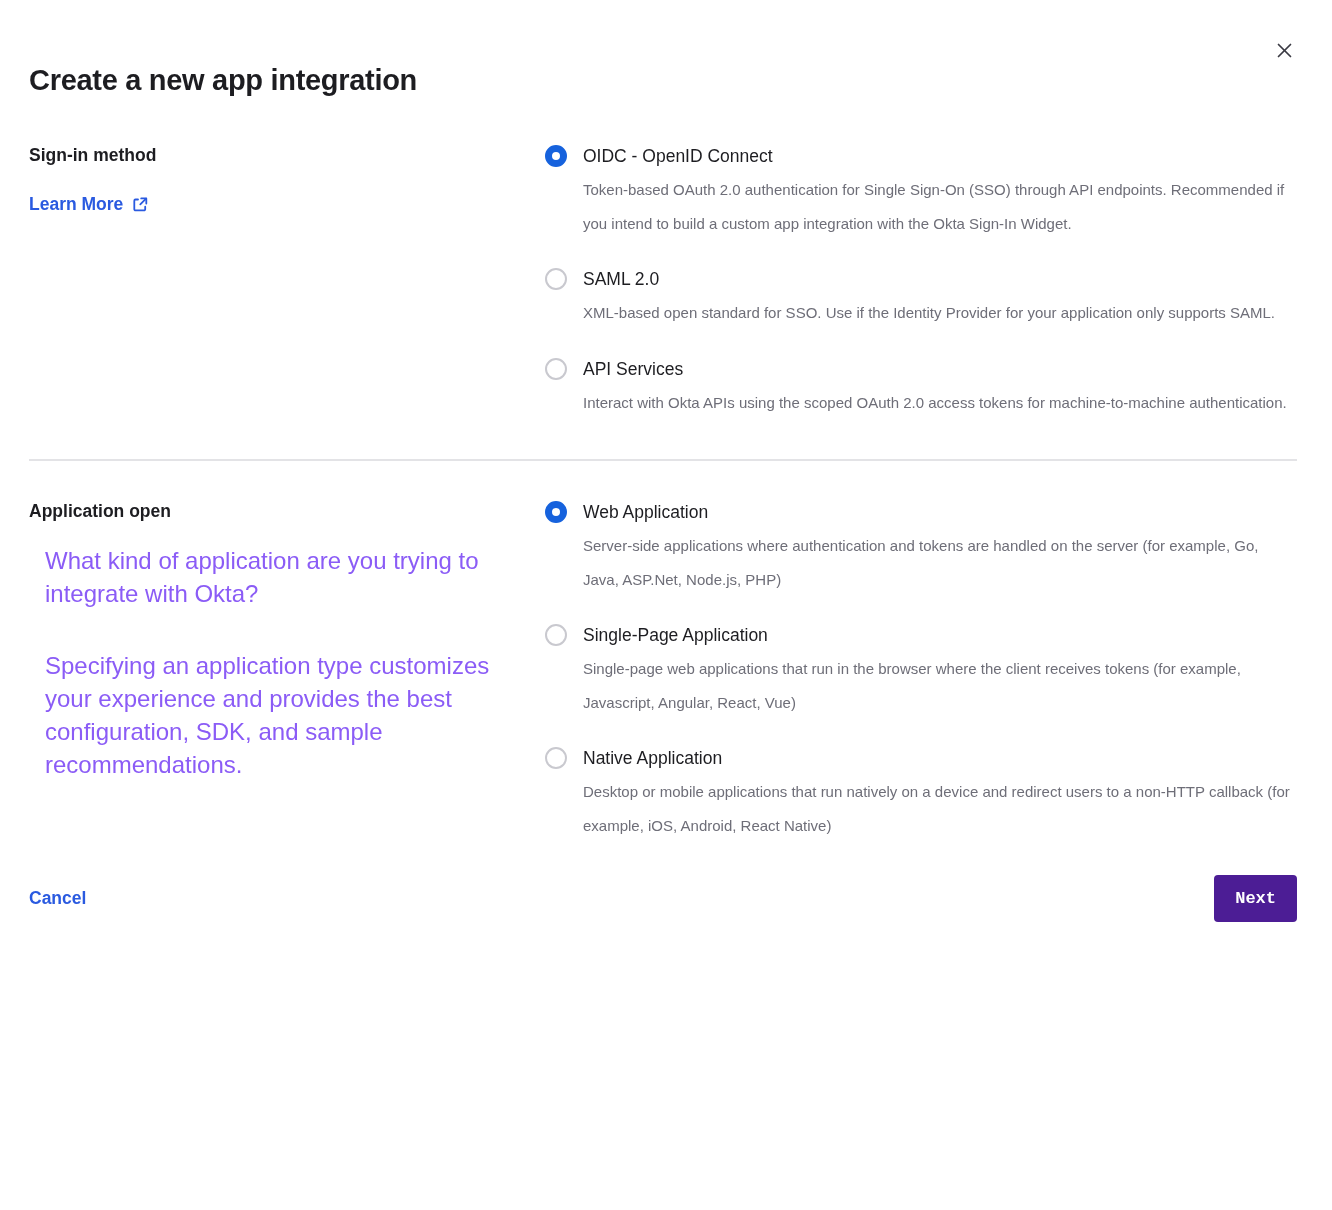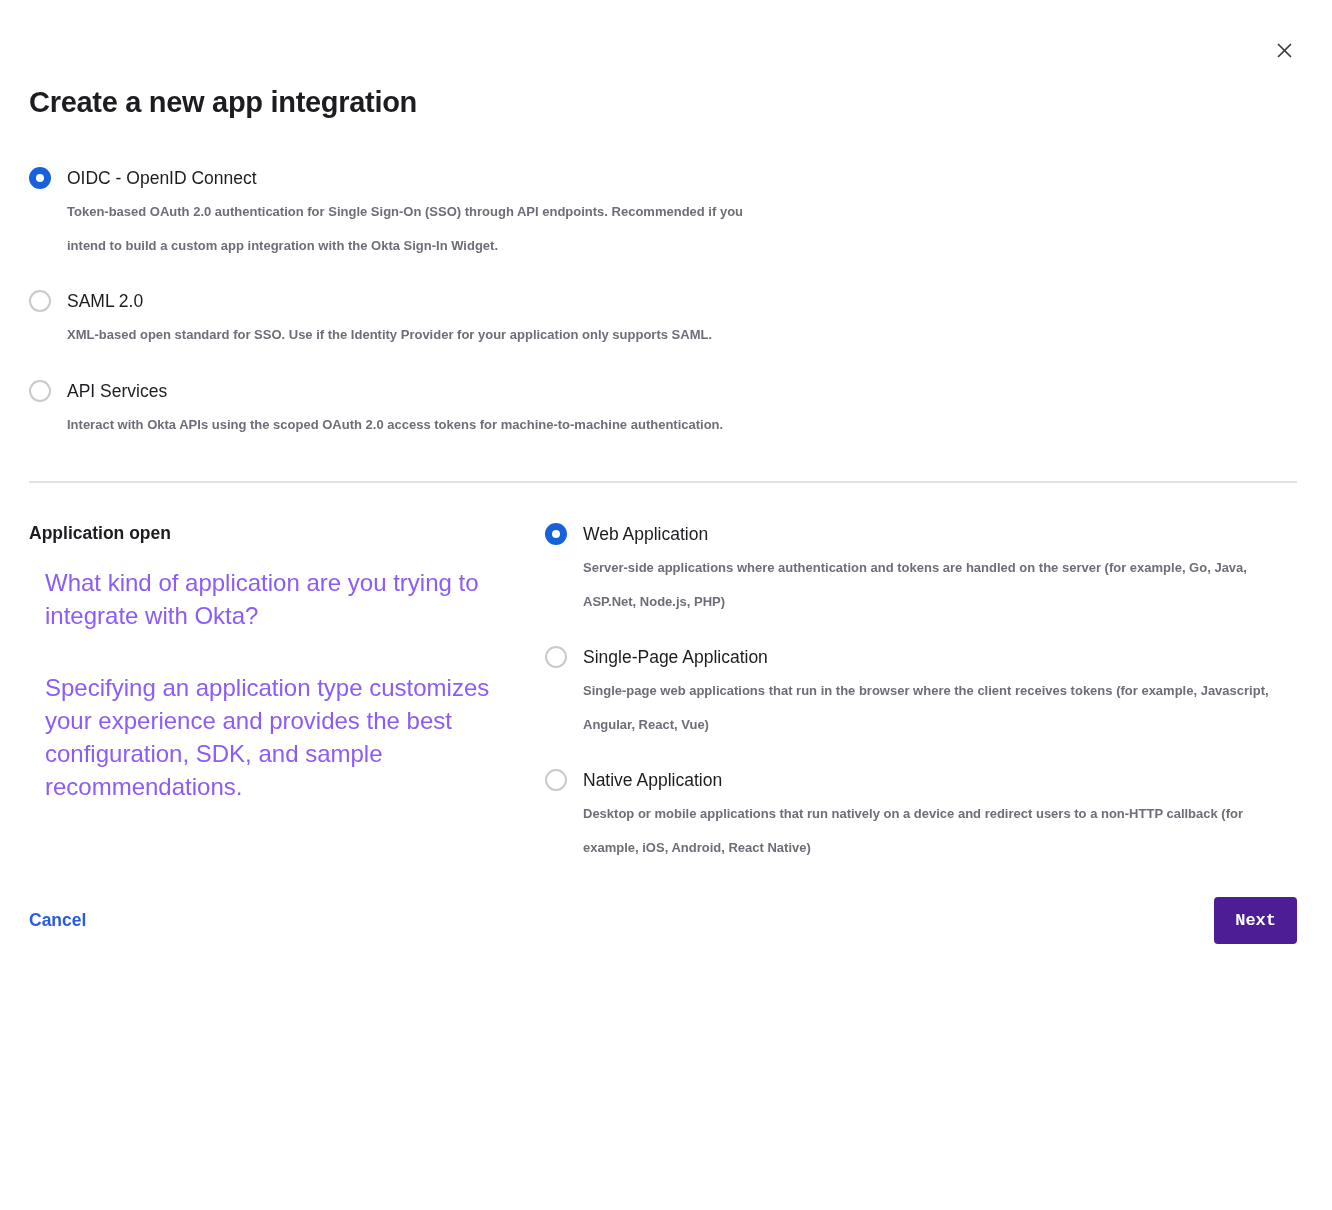--- a/index.html
+++ b/index.html
@@ -26,21 +26,21 @@
     right: 36px;
     width: 24px;
     height: 24px;
     display: flex;
     align-items: center;
     justify-content: center;
     cursor: pointer;
   }
   .dialog-title {
     margin: 0;
-    padding-top: 84px;
+    padding-top: 62px;
     font-size: 29px;
     line-height: 36px;
     font-weight: 700;
     letter-spacing: -0.3px;
     color: #1d1d21;
   }
   .section {
     display: flex;
     align-items: flex-start;
     margin-top: 46px;
@@ -103,24 +103,23 @@
   }
   .option-label {
     font-size: 17.5px;
     line-height: 24px;
     color: #1d1d21;
     cursor: pointer;
   }
   .option-desc {
     margin-top: 5px;
     max-width: 716px;
-    font-size: 13px;
+    font-size: 15px;
     line-height: 33.5px;
     color: #6e6e78;
-    font-weight: bold;
   }
   .divider {
     border: none;
     border-top: 2px solid #e3e3e6;
     margin: 40px 0 0 0;
   }
   .app-section { margin-top: 39px; }
   .footer {
     display: flex;
     justify-content: space-between;
@@ -156,20 +155,31 @@
   <div class="close-btn">
     <svg width="15" height="15" viewBox="0 0 15 15">
       <line x1="1.5" y1="1.5" x2="13.5" y2="13.5" stroke="#3a3a43" stroke-width="1.7" stroke-linecap="round"></line>
       <line x1="13.5" y1="1.5" x2="1.5" y2="13.5" stroke="#3a3a43" stroke-width="1.7" stroke-linecap="round"></line>
     </svg>
   </div>
 
   <h1 class="dialog-title">Create a new app integration</h1>
 
   <div class="section">
+    <div class="section-left">
+      <h2 class="section-heading">Sign-in method</h2>
+      <a class="learn-more">
+        <span>Learn More</span>
+        <svg width="17" height="17" viewBox="0 0 17 17">
+          <path d="M6 3.5 H3.5 A1.2 1.2 0 0 0 2.3 4.7 V13.2 A1.2 1.2 0 0 0 3.5 14.4 H12 A1.2 1.2 0 0 0 13.2 13.2 V10.7" fill="none" stroke="#2a5ae0" stroke-width="1.8" stroke-linecap="round"></path>
+          <path d="M9.2 2.4 H14.3 V7.5" fill="none" stroke="#2a5ae0" stroke-width="1.8" stroke-linecap="round" stroke-linejoin="round"></path>
+          <line x1="14" y1="2.7" x2="8.3" y2="8.4" stroke="#2a5ae0" stroke-width="1.8" stroke-linecap="round"></line>
+        </svg>
+      </a>
+    </div>
     <div class="section-right">
   <div class="option">
     <span class="radio selected"></span>
     <div class="option-text">
       <div class="option-label">OIDC - OpenID Connect</div>
       <div class="option-desc">Token-based OAuth 2.0 authentication for Single Sign-On (SSO) through API endpoints. Recommended if you intend to build a custom app integration with the Okta Sign-In Widget.</div>
     </div>
   </div>
 
   <div class="option">

